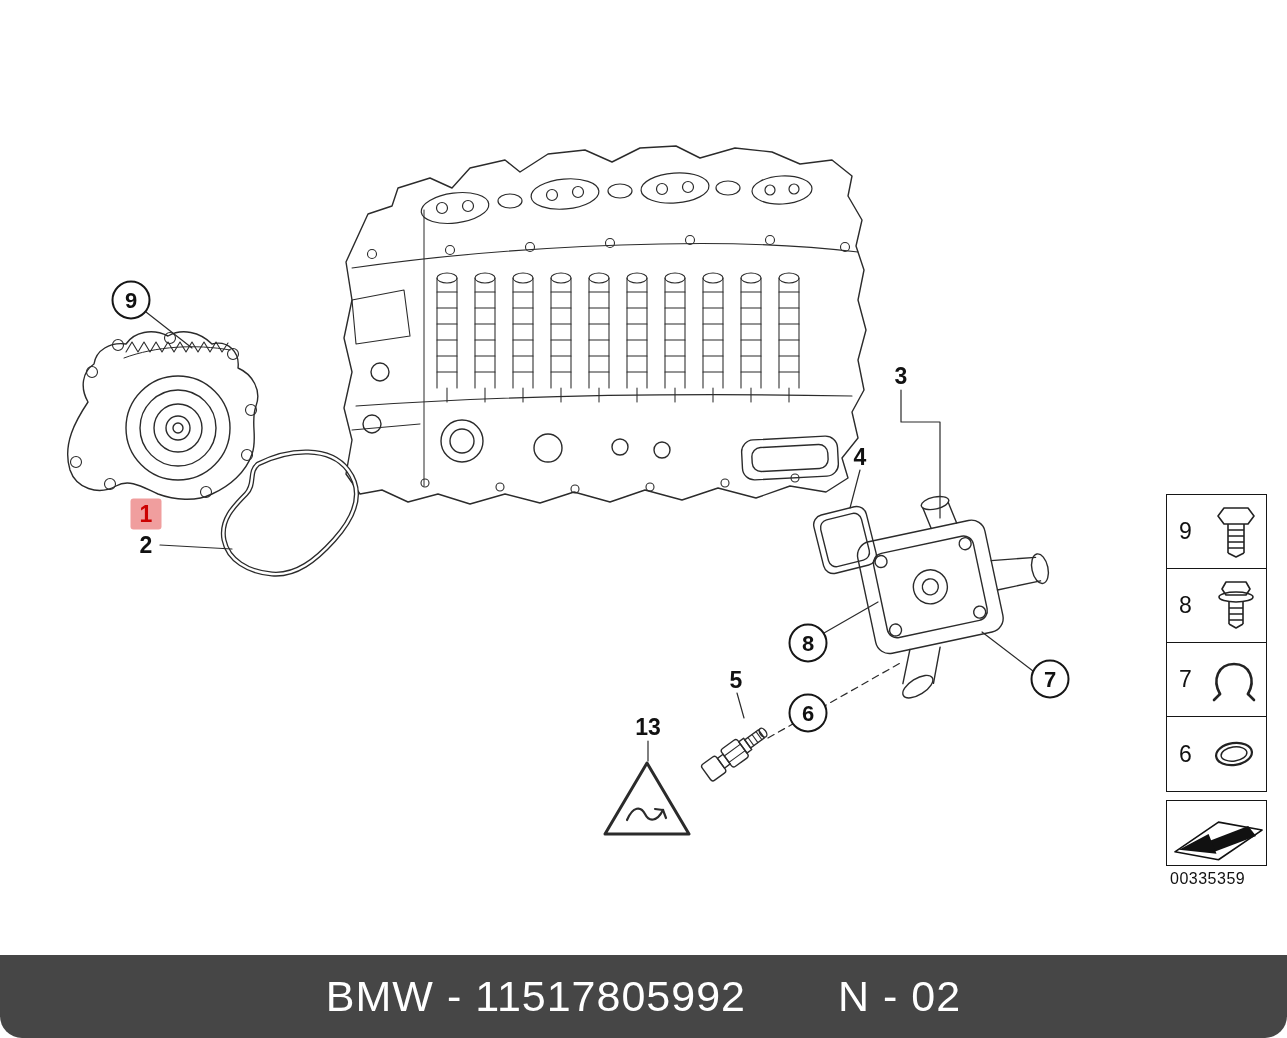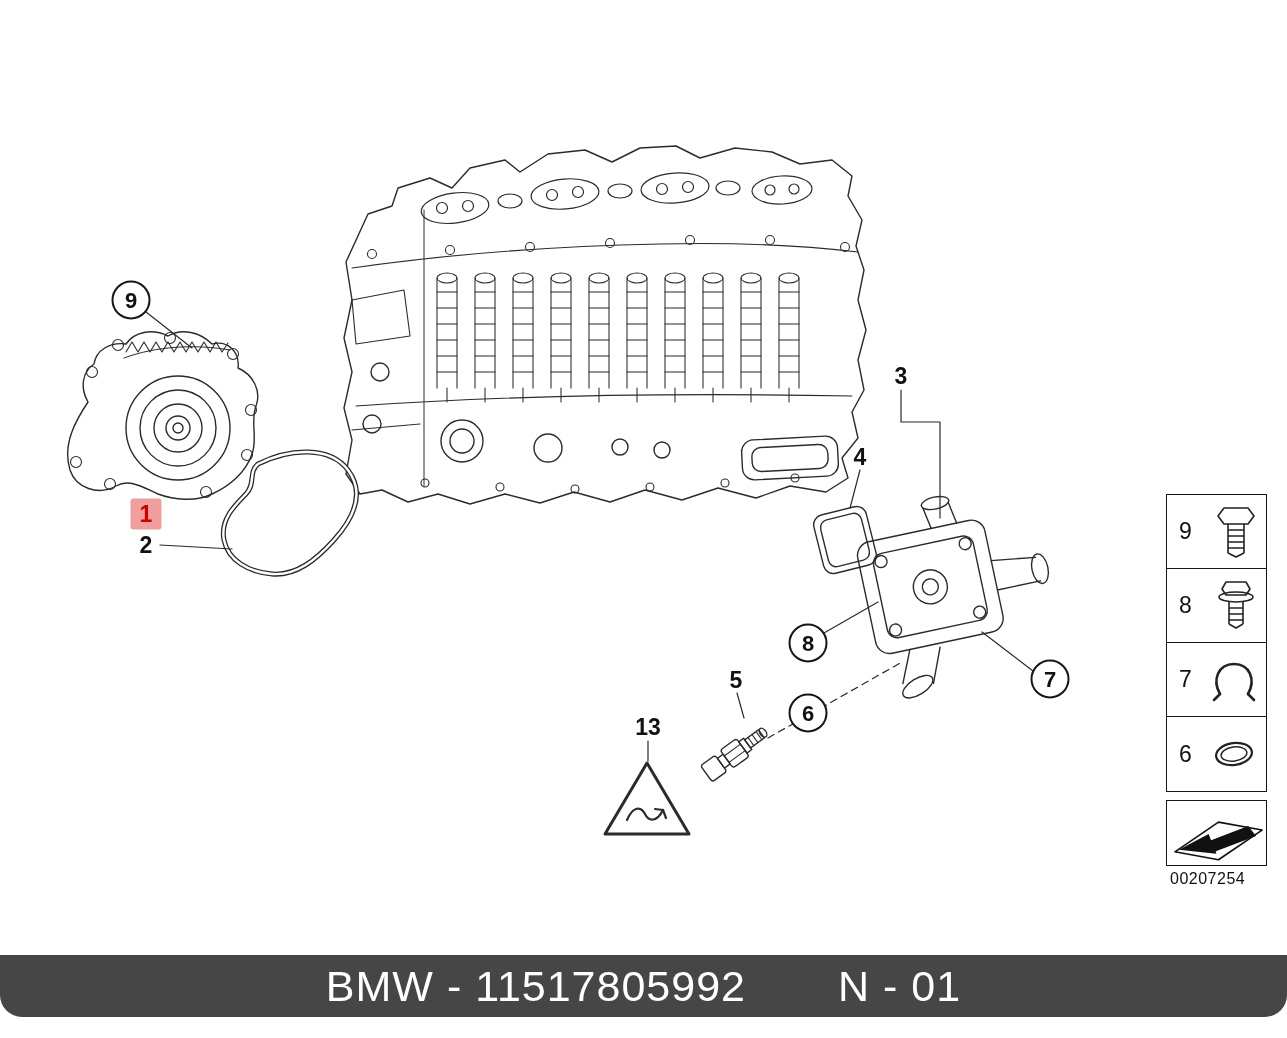--- a/index.html
+++ b/index.html
@@ -18,21 +18,21 @@
   .legend{position:absolute;left:1166px;top:494px;width:101px;border:1.6px solid #161616;background:#fff}
   .legend-cell{height:74px;display:flex;align-items:center;justify-content:space-between;
                padding:0 8px 0 12px;border-bottom:1.6px solid #161616;cursor:pointer}
   .legend-cell:last-child{border-bottom:none}
   .legend-num{font-size:23px}
   .arrow-box{position:absolute;left:1166px;top:800px;width:101px;height:66px;
              border:1.6px solid #161616;background:#fff;display:flex;align-items:center;
              justify-content:center;cursor:pointer}
   .diagram-id{position:absolute;left:1170px;top:870px;font-size:16px;letter-spacing:.5px}
 
-  .footer{position:absolute;left:0;top:955px;width:1287px;height:62px;background:#464646;
+  .footer{position:absolute;left:0;top:955px;width:1287px;height:83px;background:#464646;
           border-radius:0 0 22px 22px;display:flex;align-items:center;justify-content:center;
           gap:92px;color:#fff;font-size:43px;letter-spacing:1px}
 </style>
 </head>
 <body>
 
 <div class="page">
 
   <svg class="artwork" width="1287" height="955" viewBox="0 0 1287 955" xmlns="http://www.w3.org/2000/svg">
     <defs>
@@ -256,20 +256,20 @@
   </div>
 
   <div class="arrow-box">
     <svg width="100" height="62" viewBox="0 0 100 62">
       <path d="M8,50 L52,20 L96,28 L52,58 Z" fill="#fff" stroke="#111" stroke-width="1.6" stroke-linejoin="round"></path>
       <path d="M82,24 L90,34 L48,50 L40,40 Z" fill="#111"></path>
       <path d="M12,48 L42,32 L50,52 Z" fill="#111"></path>
     </svg>
   </div>
 
-  <div class="diagram-id">00207254</div>
+  <div class="diagram-id">00335359</div>
 
   <div class="footer">
     <span>BMW - 11517805992</span>
-    <span>N - 01</span>
+    <span>N - 02</span>
   </div>
 
 </div>
 
 </body></html>

